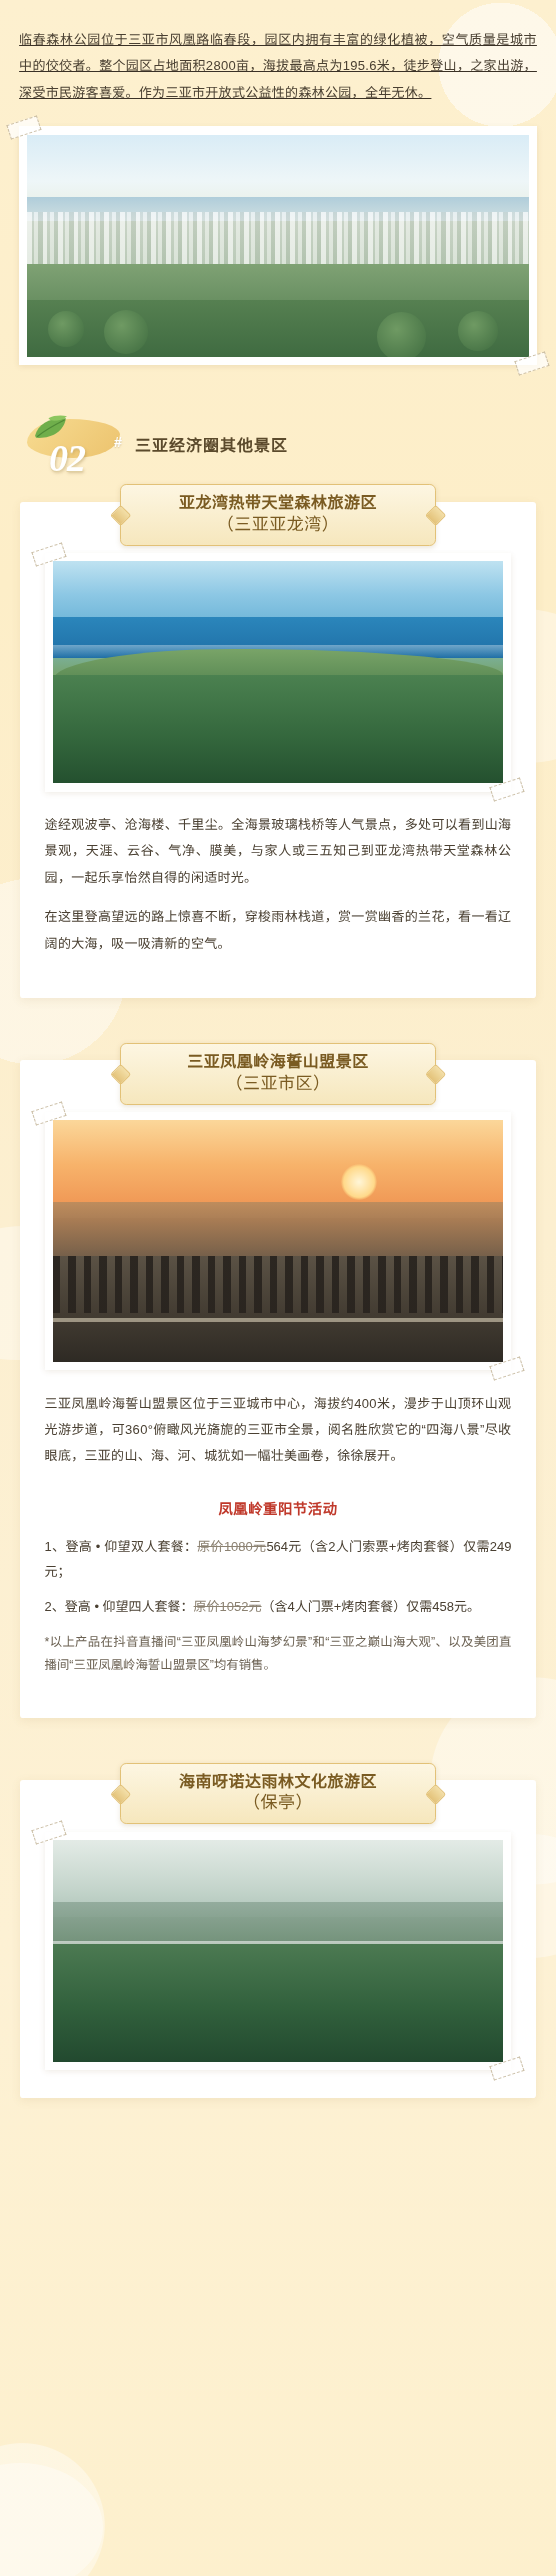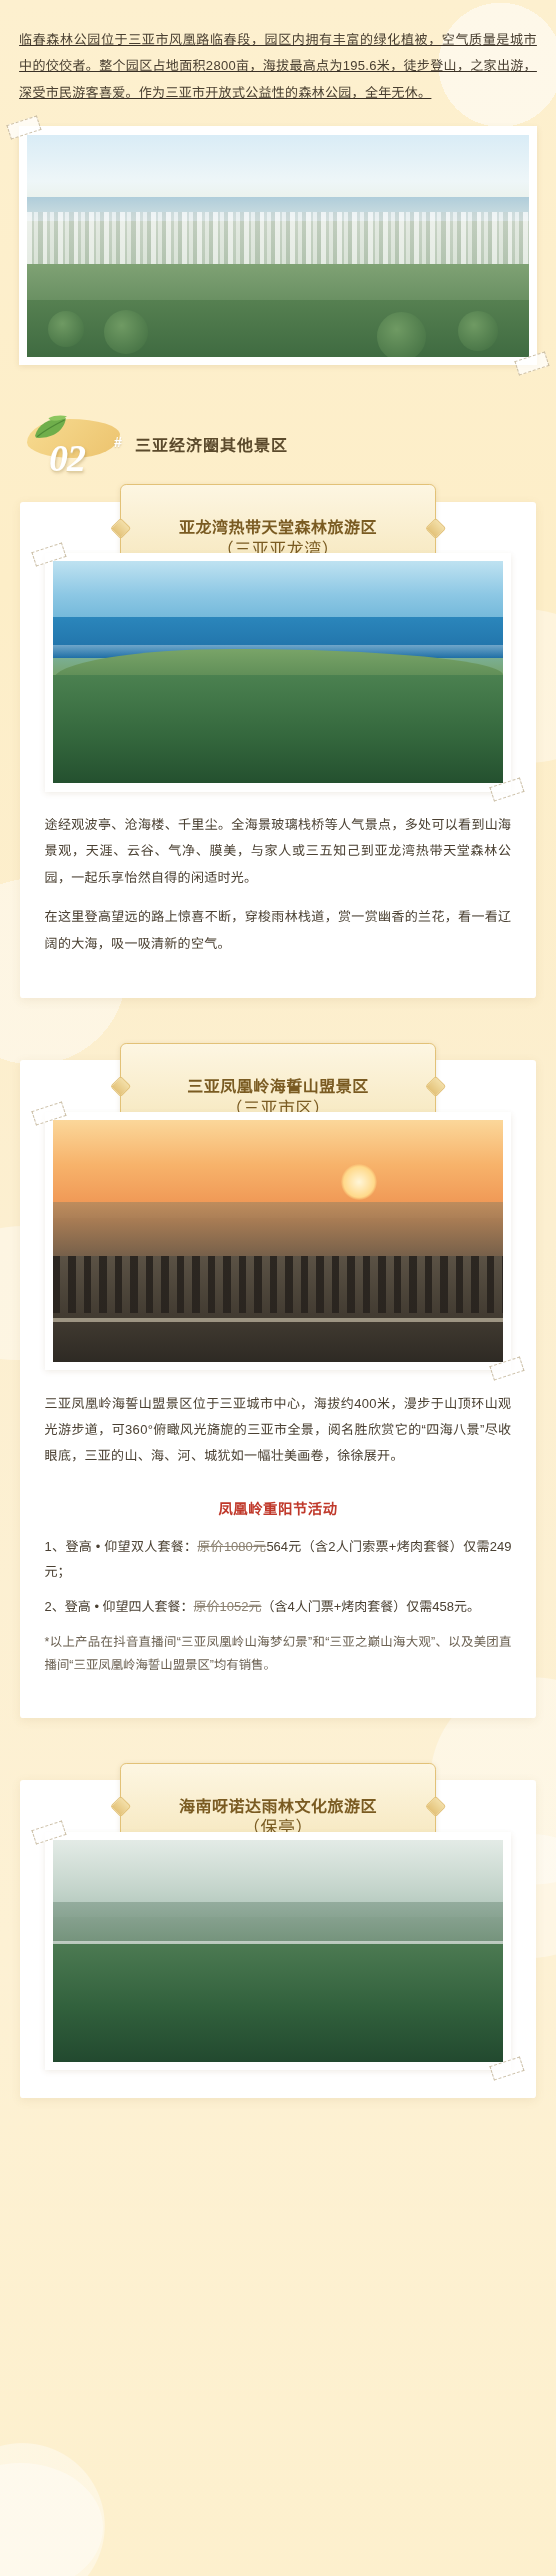--- a/index.html
+++ b/index.html
@@ -179,21 +179,21 @@
     text-align:center;
     box-shadow:0 1.5px 5.2px rgba(150,120,60,.18);
   }
   .plaque:before,.plaque:after{
     content:"";position:absolute;top:50%;width:13.4px;height:13.4px;margin-top:-6.7px;
     background:linear-gradient(180deg,#f3dfa8,#e3c279);
     border:1.5px solid #e2c177;border-radius:2.6px;transform:rotate(45deg);
   }
   .plaque:before{left:-8.2px;}
   .plaque:after{right:-8.2px;}
-  .plaque .t1{font-size:16px;font-weight:bold;color:#7a5b22;letter-spacing:0.5px;line-height:1.35;margin-top:25px;}
+  .plaque .t1{font-size:16px;font-weight:bold;color:#7a5b22;letter-spacing:0.5px;line-height:1.35;}
   .plaque .t2{font-size:17px;font-weight:normal;color:#7a5b22;letter-spacing:0.5px;line-height:1.35;}
 
   .card .photo-frame{margin-top:17.5px;}
   .card .body{margin-top:20.6px;}
 
   
   .sub-title{
     margin:28px 0 15.5px 0;
     text-align:center;
     font-size:14.4px;

